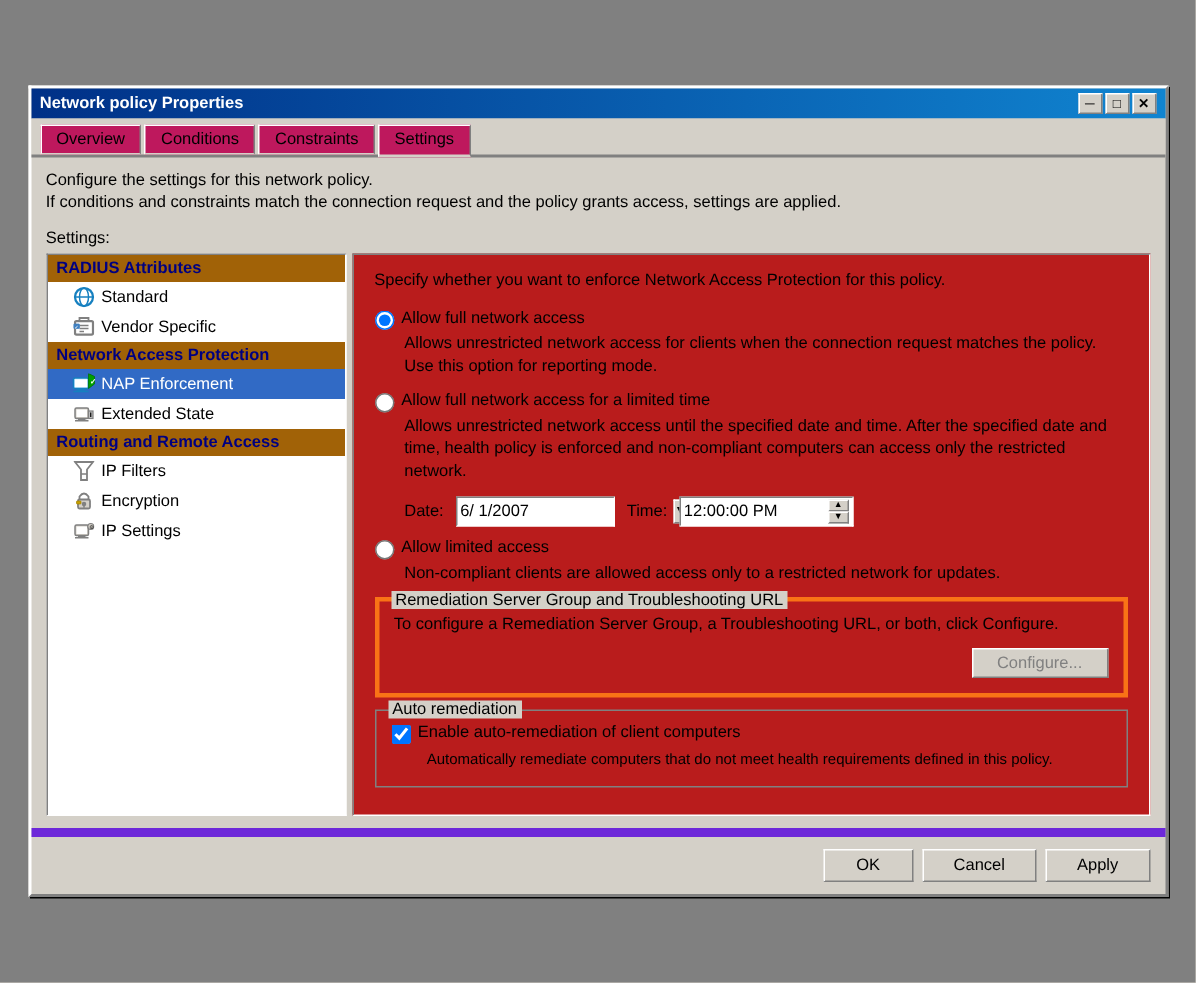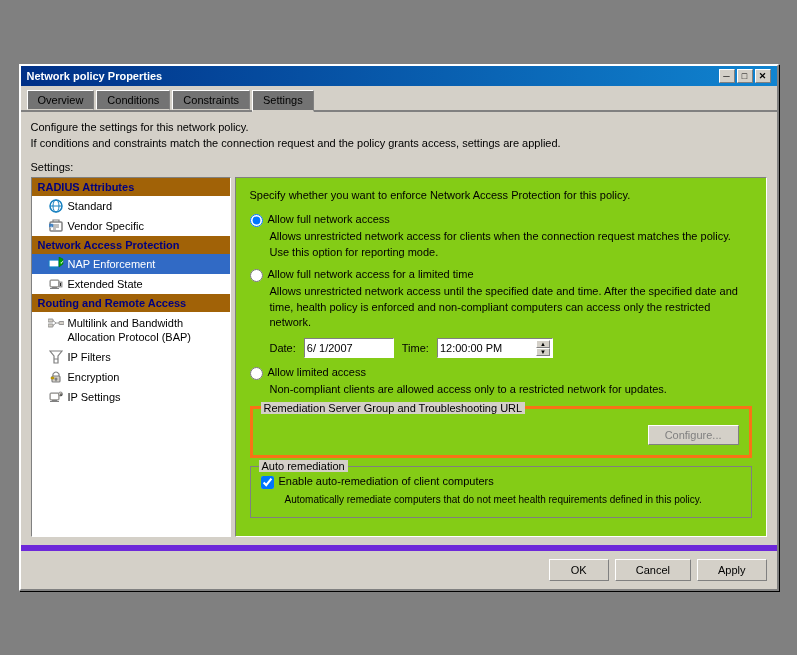--- a/index.html
+++ b/index.html
@@ -50,21 +50,21 @@
     .tabs {
       display: flex;
       background: #d4d0c8;
       padding: 4px 6px 0;
       border-bottom: 2px solid #808080;
     }
     .tab {
       padding: 3px 10px;
       border: 1px solid;
       border-color: #ffffff #808080 #d4d0c8 #ffffff;
-      background: #737373;
+      background: #be185d;
       cursor: pointer;
       margin-right: 2px;
       font-size: 11px;
       position: relative;
       text-align: center;
     }
     .tab.active {
       border-bottom: 2px solid #d4d0c8;
       padding-bottom: 4px;
       margin-bottom: -2px;
@@ -118,21 +118,21 @@
       width: 16px;
       height: 16px;
       display: flex;
       align-items: center;
       justify-content: center;
       flex-shrink: 0;
     }
     .right-panel {
       flex: 1;
       padding: 10px 14px;
-      background: #84cc16;
+      background: #b91c1c;
       border: 1px solid;
       border-color: #808080 #fff #fff #808080;
       margin-left: 4px;
     }
     .right-description {
       font-size: 11px;
       margin-bottom: 10px;
       line-height: 1.4;
     }
     .radio-group {
@@ -170,21 +170,21 @@
       font-size: 11px;
     }
     .date-input {
       display: flex;
       align-items: center;
       background: #fff;
       border: 1px solid;
       border-color: #808080 #fff #fff #808080;
       padding: 1px 2px;
       font-size: 11px;
-      width: 90px;
+      width: 106px;
     }
     .date-input-field {
       flex: 1;
       border: none;
       outline: none;
       font-size: 11px;
       font-family: inherit;
       background: transparent;
     }
     .dropdown-btn {
@@ -381,33 +381,20 @@
               <rect x="3" y="10" width="5" height="1" fill="#808080"></rect>
               <rect x="1" y="11" width="9" height="1" fill="#808080"></rect>
               <rect x="10" y="5" width="3" height="5" fill="#c0c0c0" stroke="#808080" stroke-width="0.8"></rect>
               <line x1="11.5" y1="6" x2="11.5" y2="9" stroke="#000" stroke-width="0.8"></line>
             </svg>
           </div>
           <span>Extended State</span>
         </div>
 
         <div class="section-header">Routing and Remote Access</div>
-        <div class="sidebar-item" style="align-items:flex-start; padding-top:4px;">
-          <div class="sidebar-icon" style="margin-top:1px;">
-            <svg width="16" height="14" viewBox="0 0 16 14">
-              <rect x="0" y="1" width="5" height="3" rx="0.5" fill="#d4d0c8" stroke="#808080" stroke-width="0.8"></rect>
-              <rect x="0" y="6" width="5" height="3" rx="0.5" fill="#d4d0c8" stroke="#808080" stroke-width="0.8"></rect>
-              <rect x="11" y="3.5" width="5" height="3" rx="0.5" fill="#d4d0c8" stroke="#808080" stroke-width="0.8"></rect>
-              <line x1="5" y1="2.5" x2="8" y2="5" stroke="#808080" stroke-width="0.8"></line>
-              <line x1="5" y1="7.5" x2="8" y2="5" stroke="#808080" stroke-width="0.8"></line>
-              <line x1="8" y1="5" x2="11" y2="5" stroke="#808080" stroke-width="0.8"></line>
-            </svg>
-          </div>
-          <span style="line-height:1.3;">Multilink and Bandwidth<br>Allocation Protocol (BAP)</span>
-        </div>
         <div class="sidebar-item">
           <div class="sidebar-icon">
             <svg width="14" height="14" viewBox="0 0 14 14">
               <polygon points="1,1 13,1 9,6 9,13 5,13 5,6" fill="none" stroke="#808080" stroke-width="1.2"></polygon>
               <line x1="5" y1="9" x2="9" y2="9" stroke="#808080" stroke-width="1"></line>
             </svg>
           </div>
           <span>IP Filters</span>
         </div>
         <div class="sidebar-item">
@@ -471,20 +458,21 @@
 
           <div class="radio-option">
             <input type="radio" name="access" id="radio-limited" style="">
             <label for="radio-limited" class="radio-label">Allow limited access</label>
           </div>
           <div class="radio-description">Non-compliant clients are allowed access only to a restricted network for updates.</div>
         </div>
 
         <div class="group-box">
           <span class="group-box-title">Remediation Server Group and Troubleshooting URL</span>
+          <div style="font-size:11px; line-height:1.4; margin-bottom:8px;">To configure a Remediation Server Group, a Troubleshooting URL, or both, click Configure.</div>
           <div class="configure-btn">
             <button class="btn disabled">Configure...</button>
           </div>
         </div>
 
         <div class="auto-remediation">
           <span class="auto-remediation-title">Auto remediation</span>
           <div class="checkbox-row">
             <input type="checkbox" id="auto-rem" checked="" style="">
             <label for="auto-rem" style="font-size:11px;">Enable auto-remediation of client computers</label>

